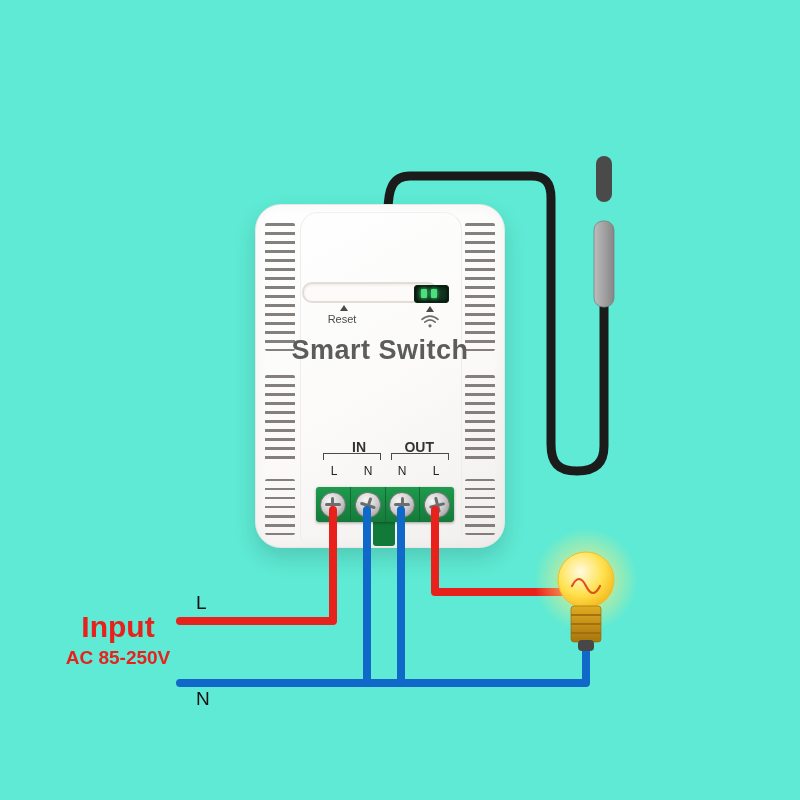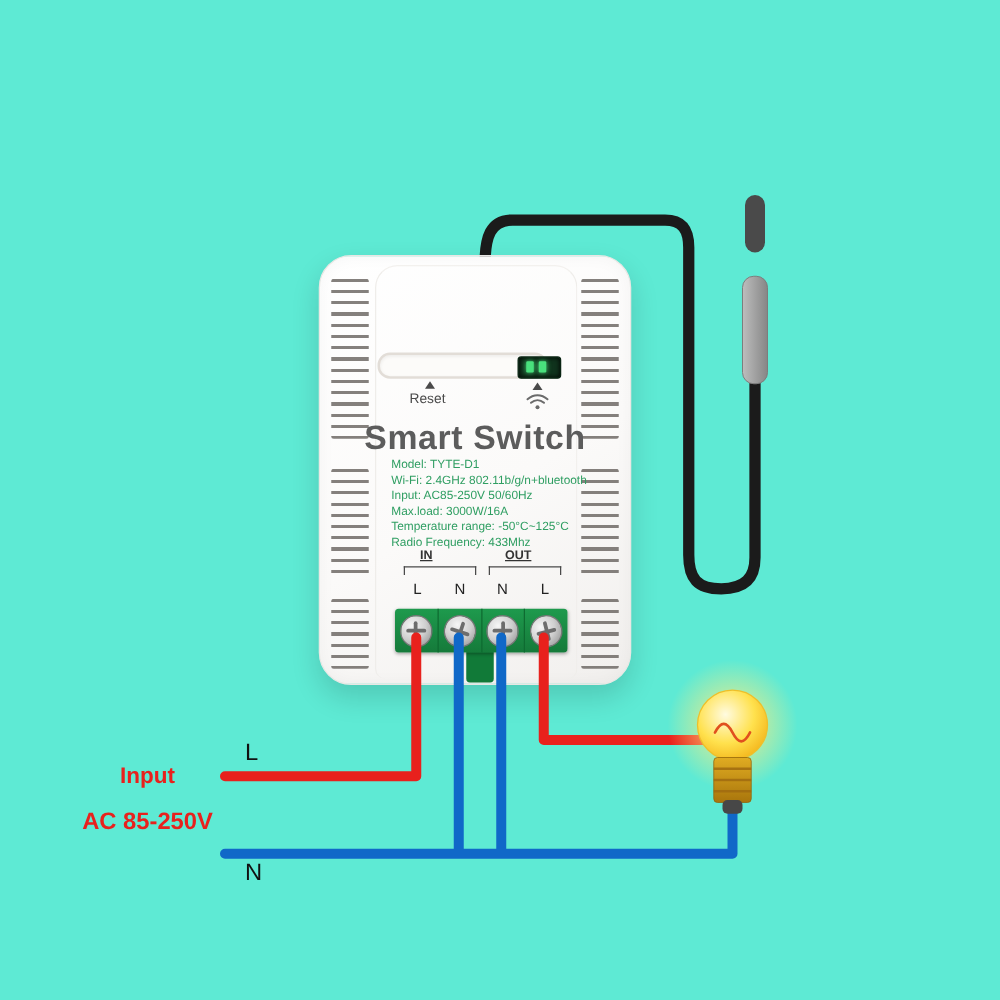--- a/index.html
+++ b/index.html
@@ -51,22 +51,22 @@
   .title{
     position:absolute;left:0;top:130px;width:248px;text-align:center;
     font-size:27px;font-weight:bold;color:#5c5c5c;letter-spacing:.5px;
   }
   .specs{position:absolute;left:57px;top:161px;width:160px;}
   .spec-line{font-size:9.5px;line-height:12.6px;color:#2f9e62;white-space:nowrap;}
 
   .bracket{position:absolute;height:6px;border:1.5px solid #4a4a4a;border-bottom:none;}
   .bk-in{left:67px;top:248px;width:56px;}
   .bk-out{left:135px;top:248px;width:56px;}
-  .bk-label{position:absolute;top:234px;font-size:10px;color:#333;font-weight:bold;
-    width:30px;text-align:left;text-decoration:underline;}
+  .bk-label{position:absolute;top:234px;font-size:14px;color:#333;font-weight:bold;
+    width:30px;text-align:right;}
   .lbl-in{left:80px;} .lbl-out{left:148px;}
   .pin{position:absolute;top:259px;width:16px;text-align:center;font-size:12px;color:#222;}
   .p1{left:70px;} .p2{left:104px;} .p3{left:138px;} .p4{left:172px;}
 
   .t-tab{position:absolute;left:117px;top:311px;width:22px;height:30px;
     background:#117a38;border-radius:0 0 3px 3px;}
   .t-block{
     position:absolute;left:60px;top:282px;width:138px;height:35px;border-radius:3px;
     background:linear-gradient(180deg,#1e9a4d,#157a3a);display:flex;
     box-shadow:0 1px 3px rgba(0,0,0,.35);
@@ -79,21 +79,21 @@
     border:1px solid #767676;box-sizing:border-box;}
   .t-cell:nth-child(2) .screw{transform:rotate(18deg);}
   .t-cell:nth-child(4) .screw{transform:rotate(-14deg);}
   .slot-h{position:absolute;left:4px;top:10.5px;width:16px;height:3px;background:#6d6d6d;border-radius:2px;}
   .slot-v{position:absolute;left:10.5px;top:4px;width:3px;height:16px;background:#6d6d6d;border-radius:2px;}
 
   
   .line-lbl{position:absolute;left:196px;top:592px;font-size:19px;color:#111;}
   .neutral-lbl{position:absolute;left:196px;top:688px;font-size:19px;color:#111;}
   .input-title{position:absolute;left:58px;top:610px;width:120px;text-align:center;
-    font-size:18px;font-weight:bold;color:#e8211d;}
+    font-size:30px;font-weight:bold;color:#e8211d;}
   .input-voltage{position:absolute;left:38px;top:647px;width:160px;text-align:center;
     font-size:19px;font-weight:bold;color:#e8211d;}
 </style>
 </head>
 <body>
 
 <div class="canvas">
 
   <svg class="layer" viewBox="0 0 800 800">
     <defs>
@@ -129,28 +129,20 @@
     <div class="wifi-wrap">
       <svg viewBox="0 0 24 20" width="20" height="16">
         <path d="M2 8 C8 2.5 16 2.5 22 8" fill="none" stroke="#6b6b6b" stroke-width="2" stroke-linecap="round"></path>
         <path d="M5.5 11.5 C9.5 8 14.5 8 18.5 11.5" fill="none" stroke="#6b6b6b" stroke-width="2" stroke-linecap="round"></path>
         <circle cx="12" cy="16" r="2" fill="#6b6b6b"></circle>
       </svg>
     </div>
 
     <div class="title">Smart Switch</div>
 
-    <div class="specs">
-      <div class="spec-line">Model: TYTE-D1</div>
-      <div class="spec-line">Wi-Fi: 2.4GHz 802.11b/g/n+bluetooth</div>
-      <div class="spec-line">Input: AC85-250V 50/60Hz</div>
-      <div class="spec-line">Max.load: 3000W/16A</div>
-      <div class="spec-line">Temperature range: -50°C~125°C</div>
-      <div class="spec-line">Radio Frequency: 433Mhz</div>
-    </div>
 
     <div class="bk-label lbl-in">IN</div>
     <div class="bk-label lbl-out">OUT</div>
     <div class="bracket bk-in"></div>
     <div class="bracket bk-out"></div>
 
     <span class="pin p1">L</span>
     <span class="pin p2">N</span>
     <span class="pin p3">N</span>
     <span class="pin p4">L</span>

